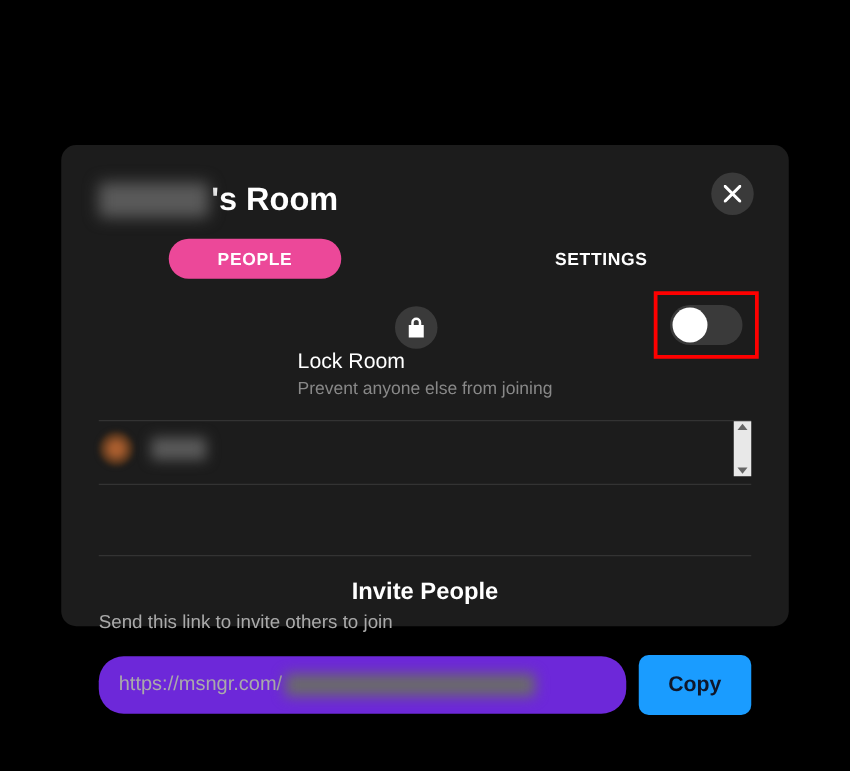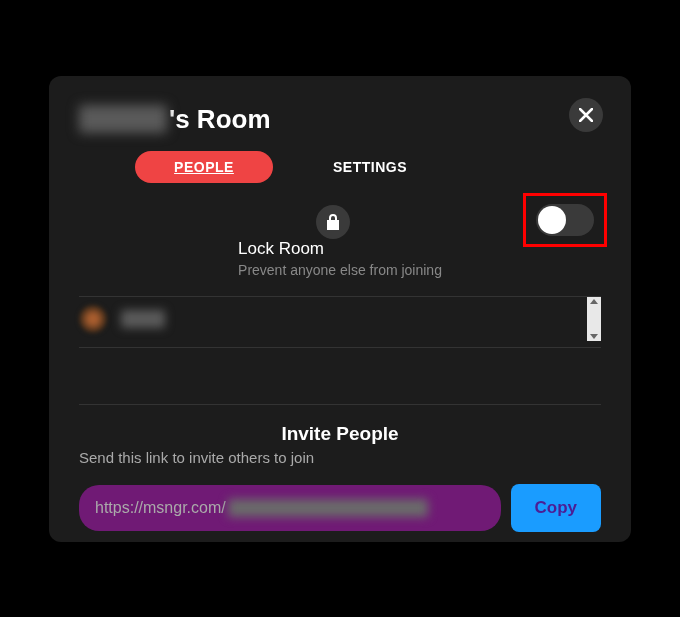--- a/index.html
+++ b/index.html
@@ -13,21 +13,21 @@
       height: 617px;
       font-family: -apple-system, BlinkMacSystemFont, "Segoe UI", Helvetica, Arial, sans-serif;
       display: flex;
       align-items: center;
       justify-content: center;
     }
     .modal {
       background: #1c1c1c;
       border-radius: 12px;
       width: 582px;
-      height: 466px;
+      height: 385px;
       padding: 24px 30px;
       position: relative;
     }
     .close-btn {
       position: absolute;
       right: 28px;
       top: 22px;
       width: 34px;
       height: 34px;
       border-radius: 50%;
@@ -69,31 +69,30 @@
       flex: 1;
       text-align: center;
       padding: 8px 0;
       color: #fff;
       font-size: 14px;
       font-weight: 600;
       letter-spacing: 0.5px;
       cursor: pointer;
     }
     .tab-active-bg {
-      background: #ef4444;
+      background: #ec4899;
       border-radius: 20px;
       width: 138px;
       margin-left: 56px;
       flex: none;
-      text-decoration: underline;
     }
     .tab-settings {
       flex: 1;
-      text-align: left;
-      padding: 8px 0 8px 60px;
+      text-align: center;
+      padding: 8px 0 8px 88px;
     }
     .lock-row {
       display: flex;
       align-items: center;
       padding-bottom: 18px;
       border-bottom: 1px solid #333;
       position: relative;
       flex-direction: column;
     }
     .lock-icon-circle {
@@ -218,42 +217,42 @@
       font-size: 15px;
       margin-bottom: 18px;
     }
     .link-row {
       display: flex;
       gap: 10px;
       align-items: center;
     }
     .link-input {
       flex: 1;
-      background: #701a75;
+      background: #6d28d9;
       border: none;
       border-radius: 20px;
       padding: 14px 16px;
       color: #aaa;
       font-size: 16px;
       display: flex;
       align-items: center;
       overflow: hidden;
     }
     .link-blur {
       display: inline-block;
       width: 200px;
       height: 18px;
       background: #6a6a6a;
       filter: blur(5px);
       margin-left: 2px;
       border-radius: 2px;
     }
     .copy-btn {
       background: #1a9cff;
-      color: #4c1d95;
+      color: #0f172a;
       border: none;
       border-radius: 8px;
       padding: 14px 24px;
       font-size: 17px;
       font-weight: 700;
       cursor: pointer;
     }
   </style>
 </head>
 <body>

